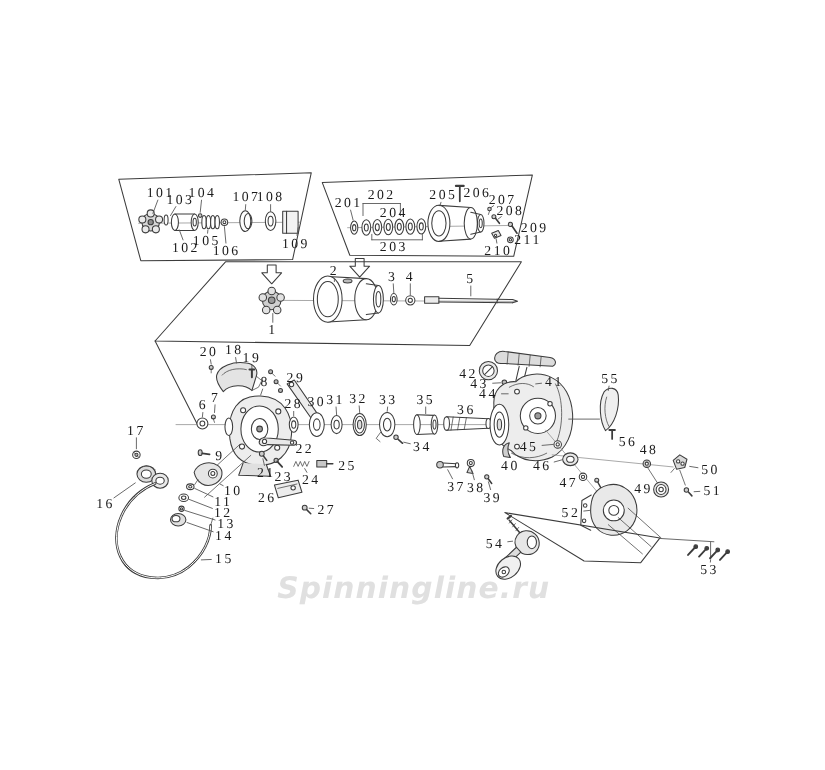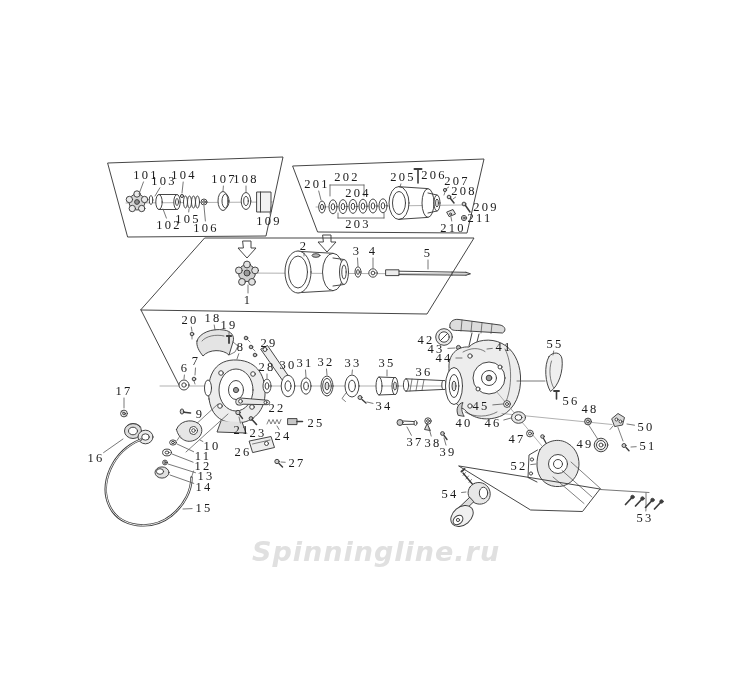--- a/index.html
+++ b/index.html
@@ -1,18 +1,18 @@
 <!DOCTYPE html>
 <html><head>
 <meta charset="utf-8">
 <style>
   html,body{margin:0;padding:0;background:#fff}
   .stage{position:relative;width:750px;height:700px;background:#fff;overflow:hidden;
          font-family:"Liberation Serif",serif}
-  .watermark{position:absolute;left:252px;top:536px;
+  .watermark{position:absolute;left:252px;top:520px;
              font:italic 700 27px "DejaVu Sans",sans-serif;
              color:#e0e0e0;letter-spacing:1px;white-space:nowrap;user-select:none}
   svg.diagram{position:absolute;left:0;top:0}
   #diagram *{stroke:#3c3c3c;stroke-width:.95;fill:none;stroke-linejoin:round;stroke-linecap:round}
   #diagram .cl{stroke:#8f8f8f;stroke-width:.7}
   #diagram .pl{stroke:#555;stroke-width:.8}
   #diagram .thin{stroke-width:.65}
   #labels-layer text{font:12.5px "Liberation Serif",serif;letter-spacing:2.2px;
                      fill:#1b1b1b;stroke:none;text-anchor:middle}
   #labels-layer .leader{stroke:#555;stroke-width:.8;fill:none}

